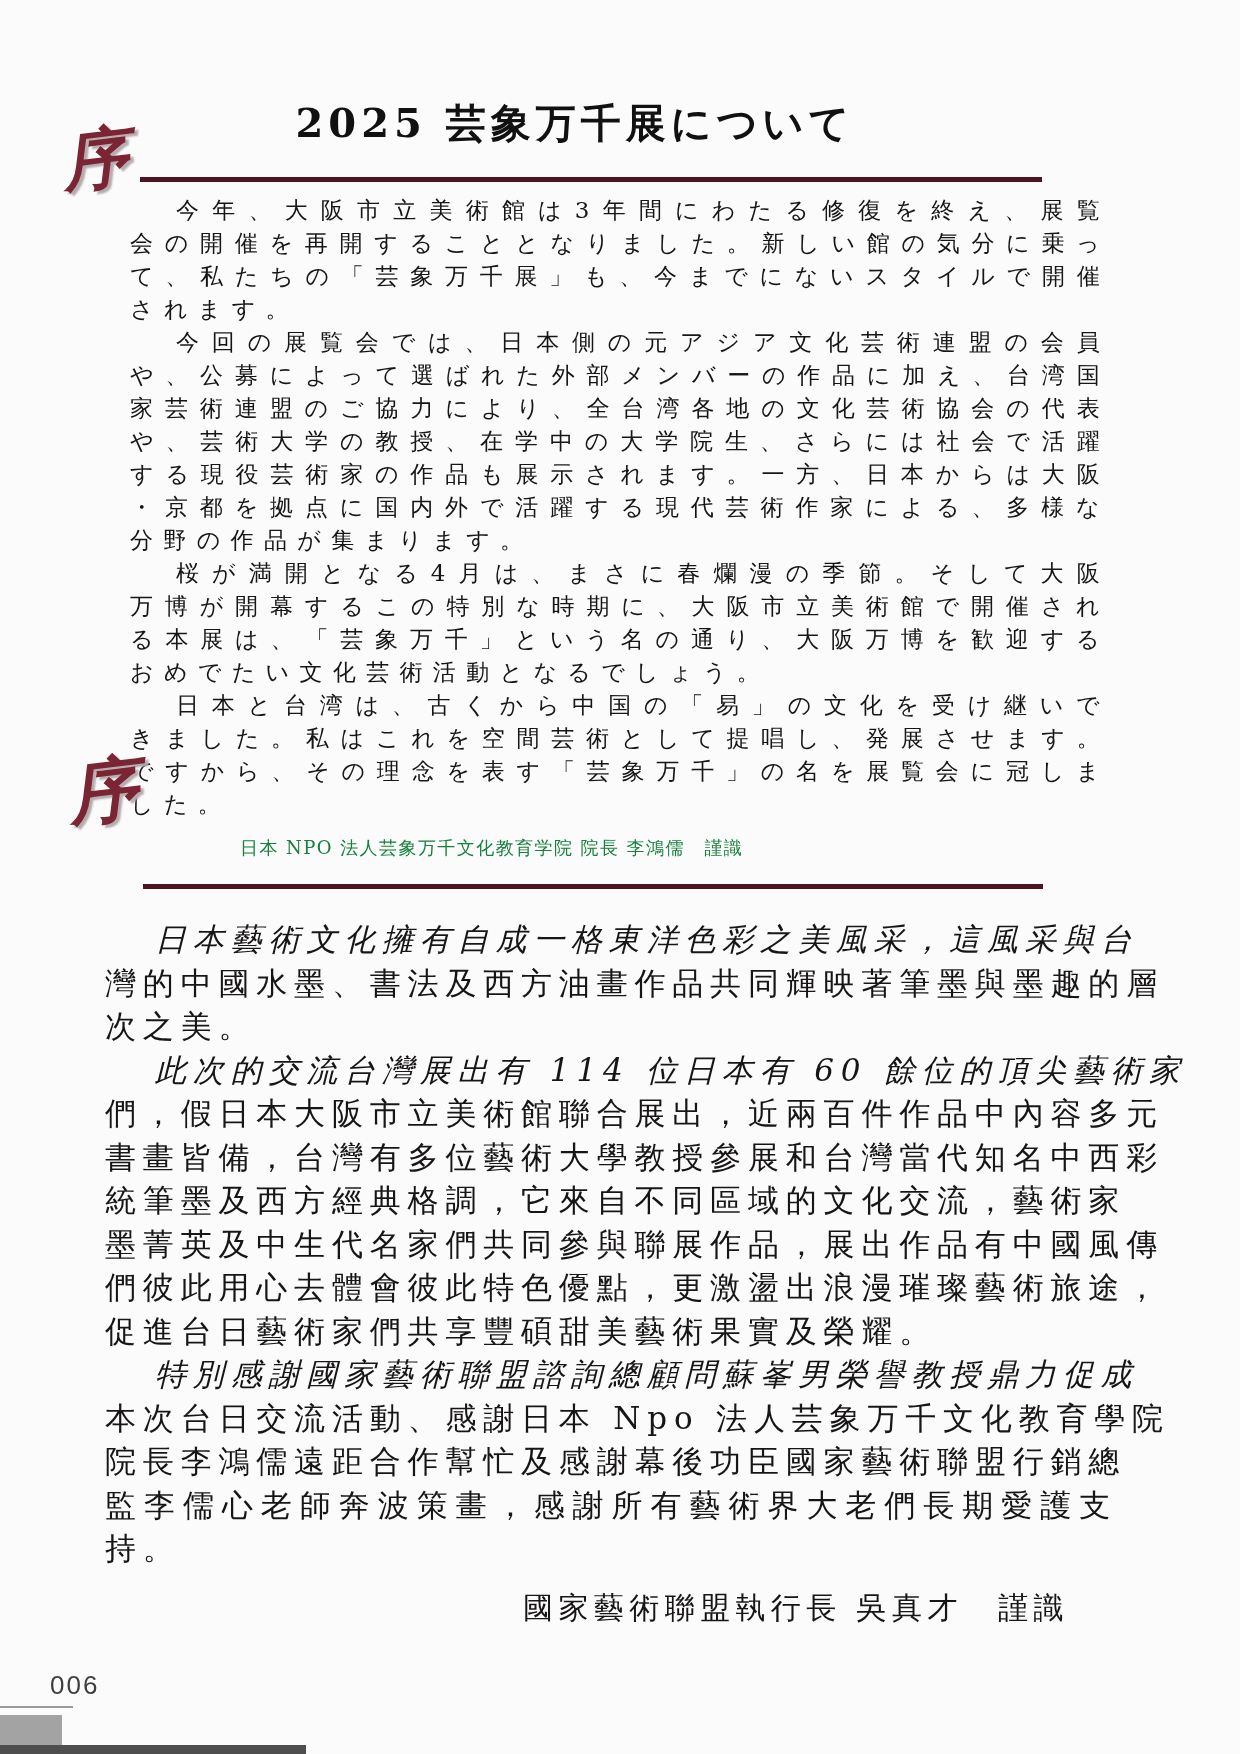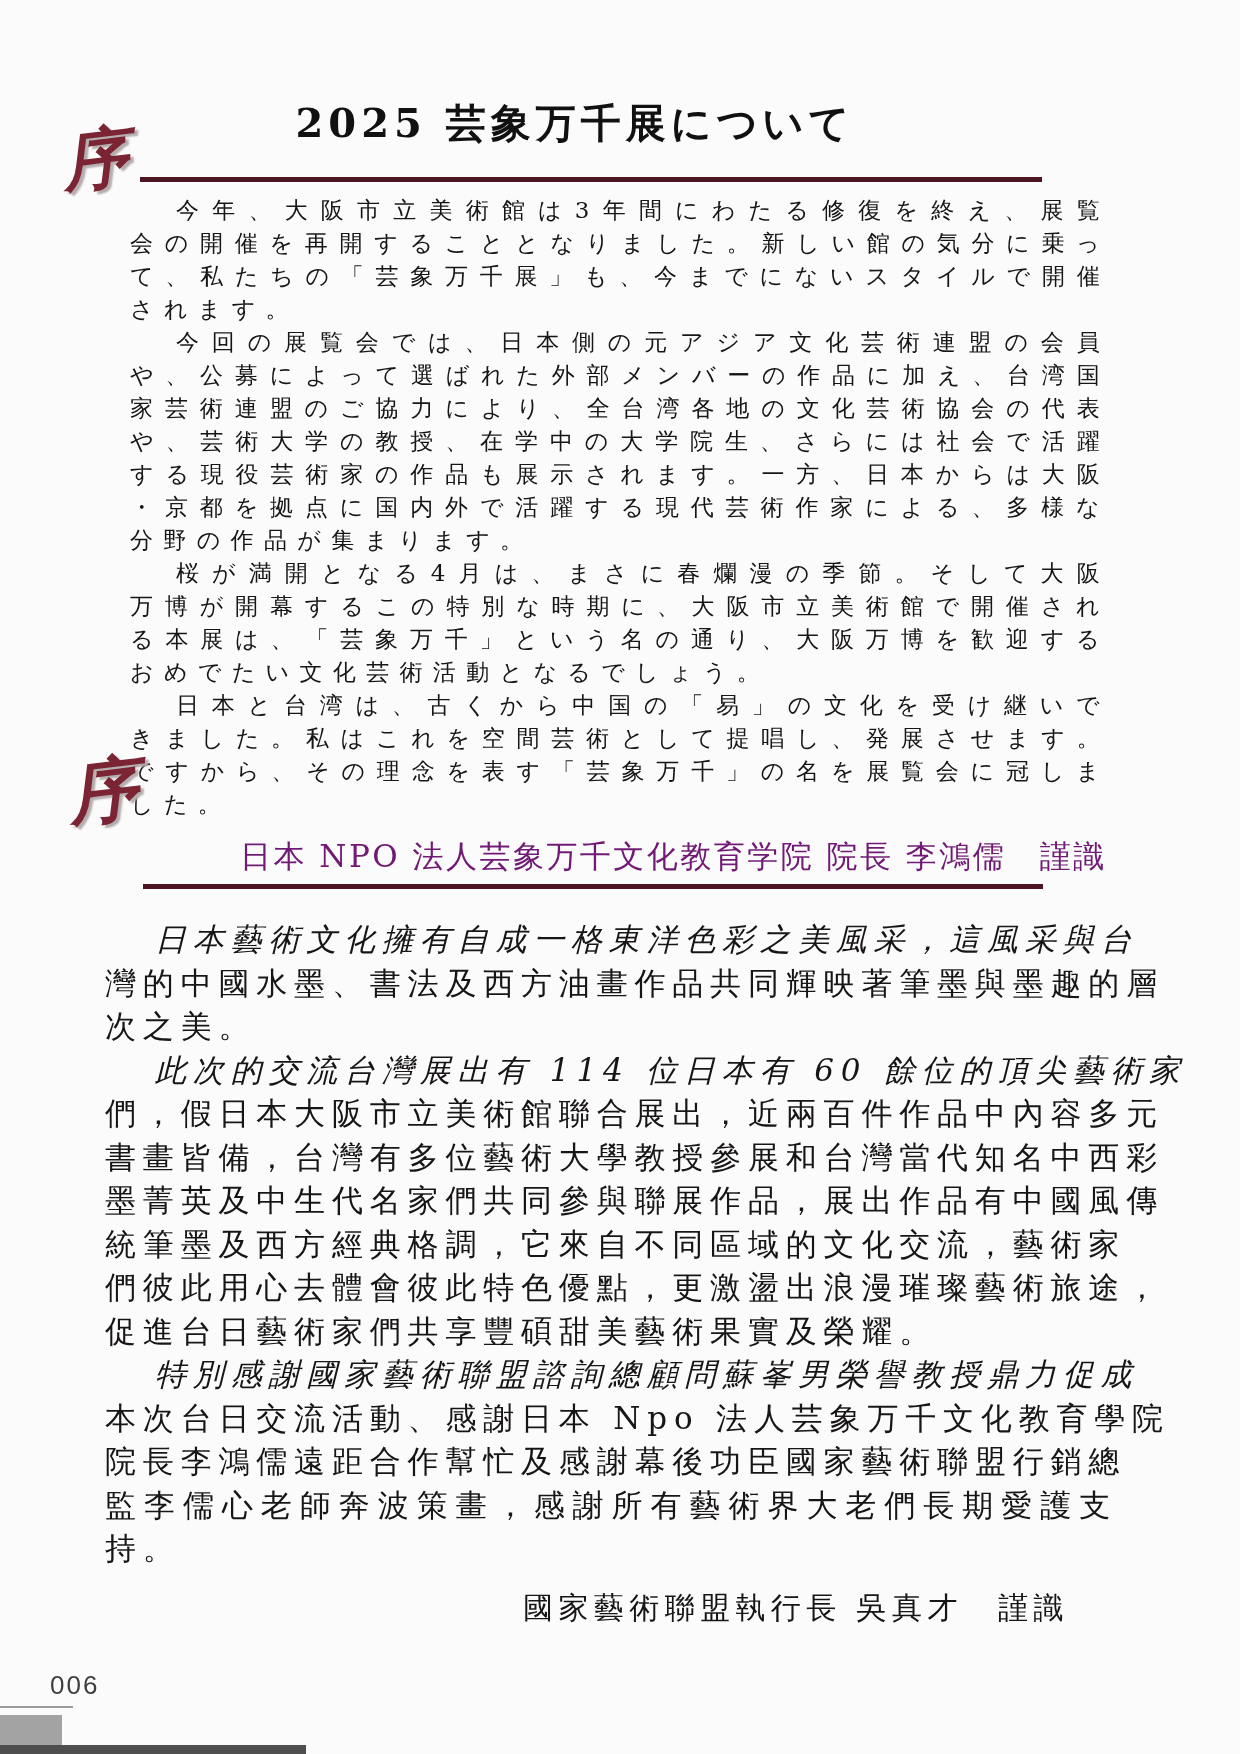--- a/index.html
+++ b/index.html
@@ -51,22 +51,22 @@
     text-justify:inter-character;
     white-space:nowrap;
   }
   .tline.lastline{text-align-last:left;white-space:normal;font-family:Liberation Serif, serif;}
   .jp-body .tline.indent{padding-left:46px;}
   .cn-body .tline.indent{padding-left:50px;font-style:italic;}
 
   .jp-sig{
     position:absolute;left:130px;top:836px;width:980px;
     padding-left:110px;box-sizing:border-box;
-    font-size:31px;letter-spacing:0.08em;
-    color:#701a75;
+    font-size:18px;letter-spacing:0.08em;
+    color:#15803d;
   }
   .cn-sig{
     position:absolute;left:105px;top:1588px;width:1012px;
     box-sizing:border-box;padding-right:48px;
     text-align:right;
     font-size:30px;letter-spacing:0.18em;
   }
   .pagenum{
     position:absolute;left:26px;top:1670px;
     font-family:"Liberation Sans","DejaVu Sans",sans-serif;
@@ -113,22 +113,22 @@
   <div class="xu xu2">序</div>
   <div class="rule rule2"></div>
 
   <div class="cn-body">
       <div class="tline indent">日本藝術文化擁有自成一格東洋色彩之美風采，這風采與台</div>
       <div class="tline">灣的中國水墨、書法及西方油畫作品共同輝映著筆墨與墨趣的層</div>
       <div class="tline lastline">次之美。</div>
       <div class="tline indent">此次的交流台灣展出有 114 位日本有 60 餘位的頂尖藝術家</div>
       <div class="tline">們，假日本大阪市立美術館聯合展出，近兩百件作品中內容多元</div>
       <div class="tline">書畫皆備，台灣有多位藝術大學教授參展和台灣當代知名中西彩</div>
+      <div class="tline">統筆墨及西方經典格調，它來自不同區域的文化交流，藝術家</div>
       <div class="tline">墨菁英及中生代名家們共同參與聯展作品，展出作品有中國風傳</div>
-      <div class="tline">統筆墨及西方經典格調，它來自不同區域的文化交流，藝術家</div>
       <div class="tline">們彼此用心去體會彼此特色優點，更激盪出浪漫璀璨藝術旅途，</div>
       <div class="tline lastline">促進台日藝術家們共享豐碩甜美藝術果實及榮耀。</div>
       <div class="tline indent">特別感謝國家藝術聯盟諮詢總顧問蘇峯男榮譽教授鼎力促成</div>
       <div class="tline">本次台日交流活動、感謝日本 Npo 法人芸象万千文化教育學院</div>
       <div class="tline">院長李鴻儒遠距合作幫忙及感謝幕後功臣國家藝術聯盟行銷總</div>
       <div class="tline lastline">監李儒心老師奔波策畫，感謝所有藝術界大老們長期愛護支持。</div>
     </div>
 
   <div class="cn-sig">國家藝術聯盟執行長 吳真才　謹識</div>
 

